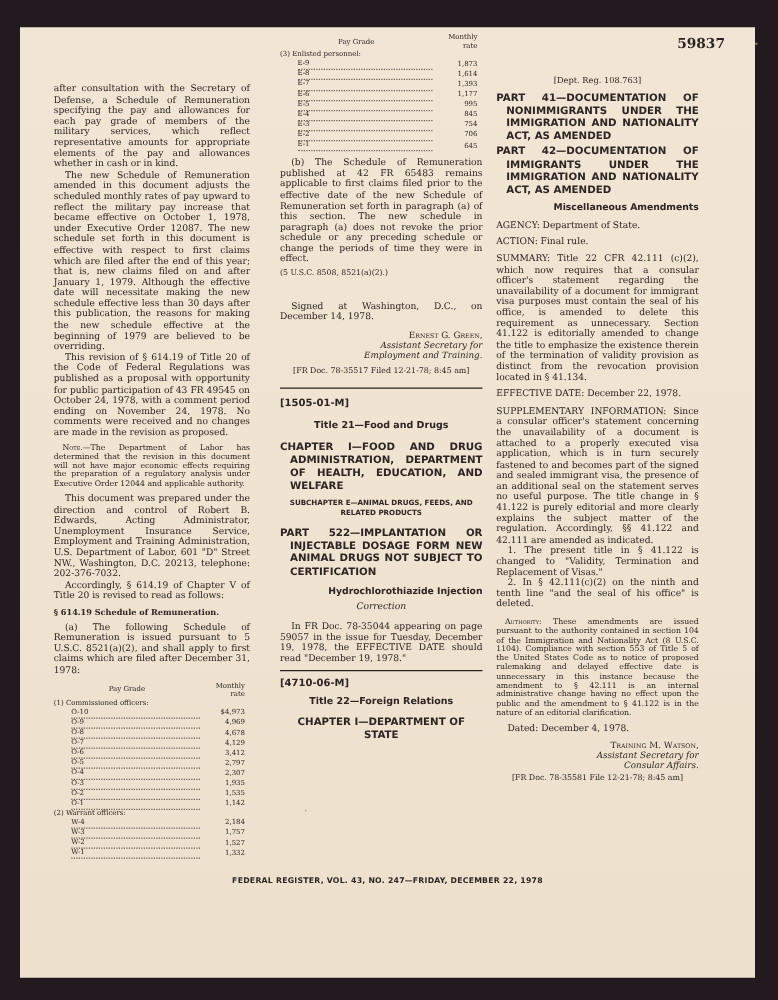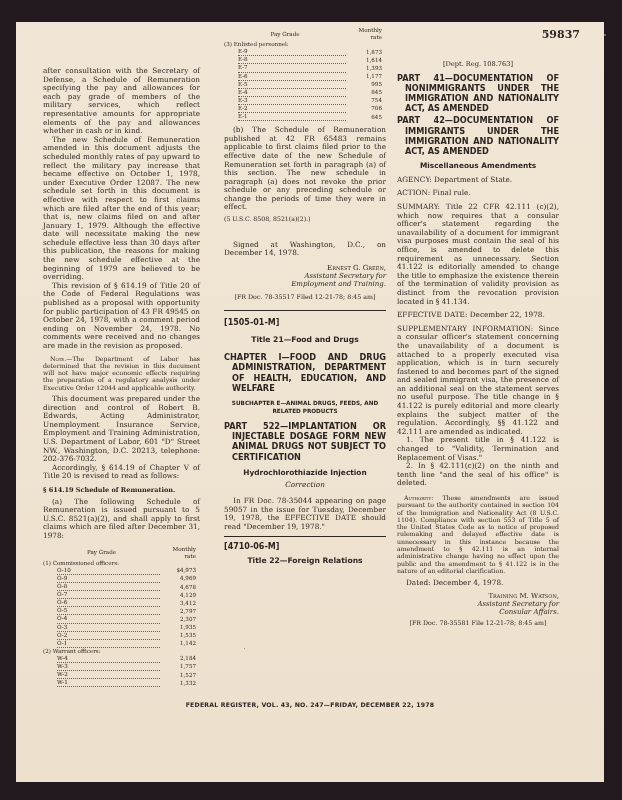--- a/index.html
+++ b/index.html
@@ -31,21 +31,21 @@
   .val { text-align:right; width:36px; padding-right:4px !important; }
   .cite { font-size:6.2px; margin:3px 0; }
   .sig { text-align:right; font-size:7px; line-height:8.2px; margin-top:6px; }
   .sig i { font-style:italic; }
   .frdoc { font-size:6.3px; margin-top:5px; text-align:center; }
   .rule { border-top:1.6px solid #2c2522; margin:8px 0 8px 0; }
   .bracket { font-family:"DejaVu Sans","Liberation Sans",sans-serif; font-weight:bold; font-size:8px; margin:3px 0; }
   .title { font-family:"DejaVu Sans","Liberation Sans",sans-serif; font-weight:bold; font-size:7.6px; text-align:center; margin:8px 0; }
   .chap { font-family:"DejaVu Sans","Liberation Sans",sans-serif; font-weight:bold; font-size:8.2px; line-height:10.2px; text-align:justify; padding-left:8px; text-indent:-8px; margin:6px 0; }
   .subchap { font-family:"DejaVu Sans","Liberation Sans",sans-serif; font-weight:bold; font-size:5.7px; line-height:8px; text-align:center; margin:6px 0; }
-  .subtitle { font-family:"DejaVu Sans","Liberation Sans",sans-serif; font-weight:bold; font-size:7.4px; text-align:center; margin:7px 0 4px 0; }
+  .subtitle { font-family:"DejaVu Sans","Liberation Sans",sans-serif; font-weight:bold; font-size:7.4px; text-align:right; margin:7px 0 4px 0; }
   .corr { text-align:center; font-style:italic; margin-bottom:7px; }
   .dept { text-align:center; font-size:6.6px; margin-bottom:4px; }
   .lbl { margin:5px 0 0 0; }
   .footer { position:absolute; left:0; width:100%; top:679px; text-align:center; font-family:"DejaVu Sans","Liberation Sans",sans-serif; font-weight:bold; font-size:6.2px; letter-spacing:0.2px; }
   .speck { position:absolute; width:2px; height:2px; background:#8a7c70; border-radius:1px; }
 </style>
 </head>
 <body>
 
 <div class="page">
@@ -241,20 +241,21 @@
     <p class="title">Title 21—Food and Drugs</p>
     <p class="chap">CHAPTER I—FOOD AND DRUG ADMINISTRATION, DEPARTMENT OF HEALTH, EDUCATION, AND WELFARE</p>
     <p class="subchap">SUBCHAPTER E—ANIMAL DRUGS, FEEDS, AND RELATED PRODUCTS</p>
     <p class="chap">PART 522—IMPLANTATION OR INJECTABLE DOSAGE FORM NEW ANIMAL DRUGS NOT SUBJECT TO CERTIFICATION</p>
     <p class="subtitle">Hydrochlorothiazide Injection</p>
     <p class="corr">Correction</p>
     <p class="ind">In FR Doc. 78-35044 appearing on page 59057 in the issue for Tuesday, December 19, 1978, the EFFECTIVE DATE should read "December 19, 1978."</p>
     <div class="rule" style="margin:5px 0 6px 0"></div>
     <p class="bracket">[4710-06-M]</p>
     <p class="title" style="margin:5px 0">Title 22—Foreign Relations</p>
+    <p class="chap" style="text-align:center;text-indent:0;padding-left:0">CHAPTER I—DEPARTMENT OF STATE</p>
   </div>
 
   <div class="col col3">
     <p class="dept">[Dept. Reg. 108.763]</p>
     <p class="chap" style="margin:2px 0">PART 41—DOCUMENTATION OF NONIMMIGRANTS UNDER THE IMMIGRATION AND NATIONALITY ACT, AS AMENDED</p>
     <p class="chap" style="margin:2px 0">PART 42—DOCUMENTATION OF IMMIGRANTS UNDER THE IMMIGRATION AND NATIONALITY ACT, AS AMENDED</p>
     <p class="subtitle" style="margin:6px 0 5px 0">Miscellaneous Amendments</p>
     <p class="lbl">AGENCY: Department of State.</p>
     <p class="lbl">ACTION: Final rule.</p>
     <p class="lbl">SUMMARY: Title 22 CFR 42.111 (c)(2), which now requires that a consular officer's statement regarding the unavailability of a document for immigrant visa purposes must contain the seal of his office, is amended to delete this requirement as unnecessary. Section 41.122 is editorially amended to change the title to emphasize the existence therein of the termination of validity provision as distinct from the revocation provision located in § 41.134.</p>

